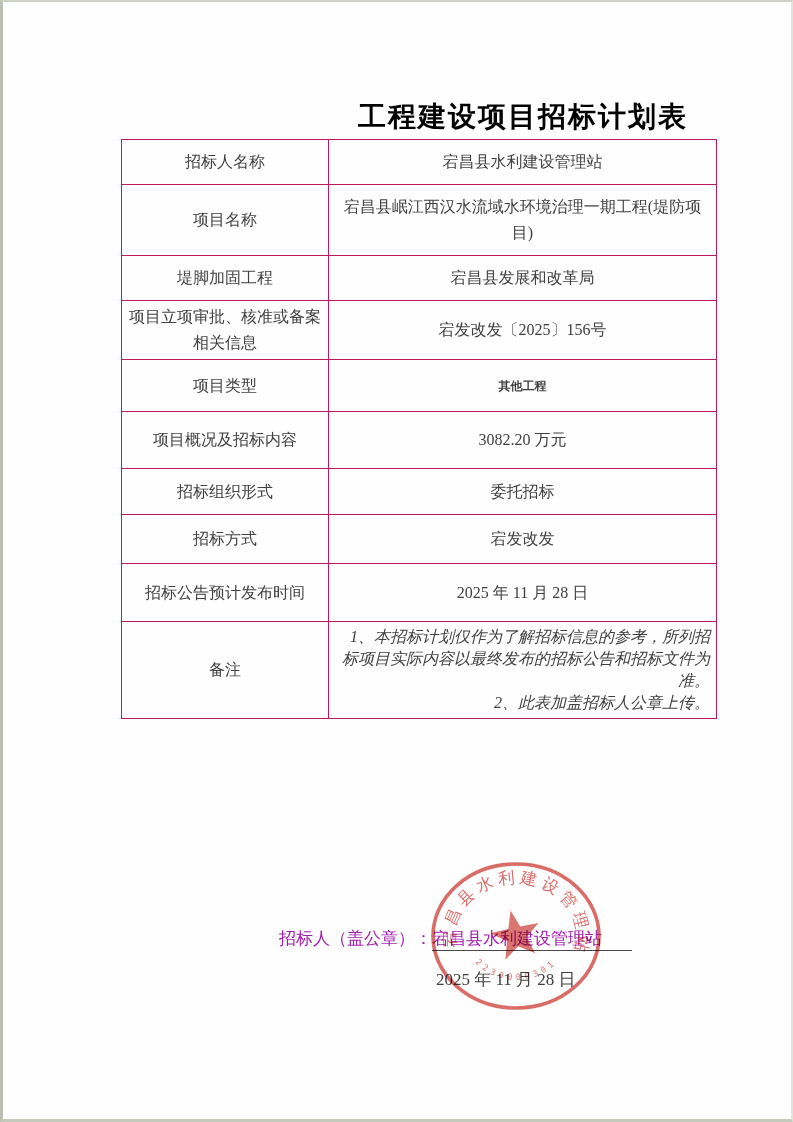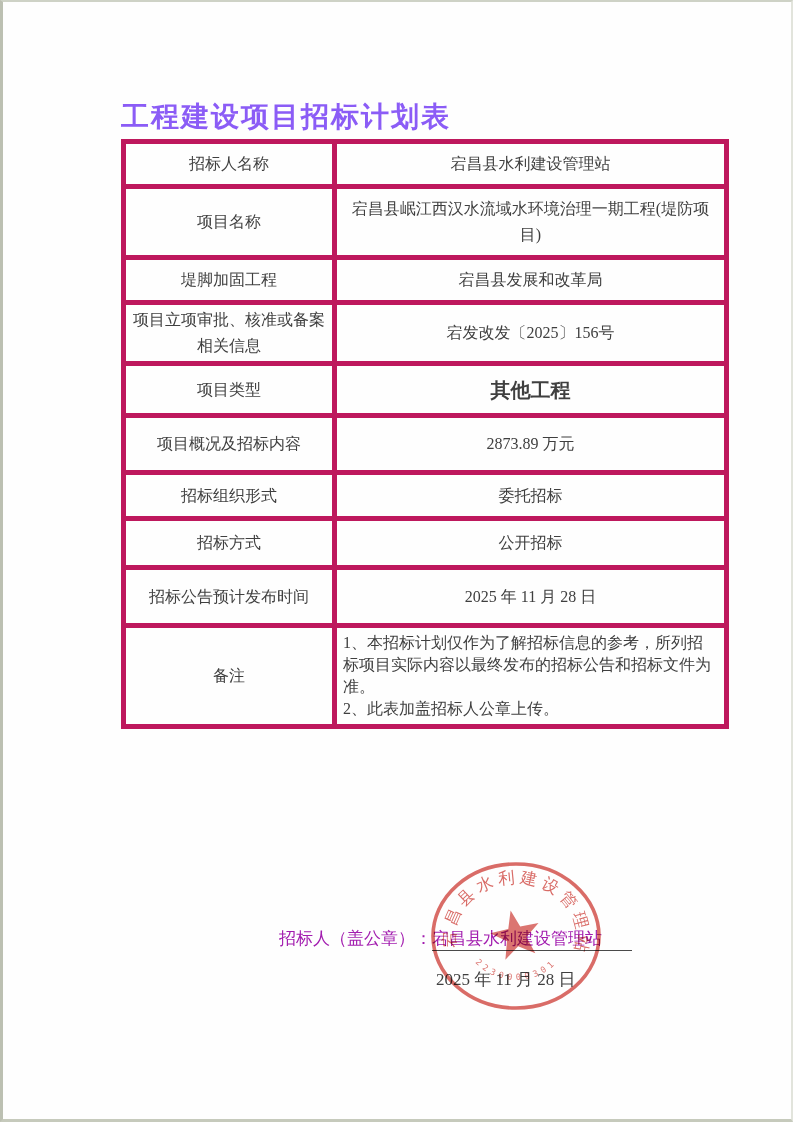--- a/index.html
+++ b/index.html
@@ -12,37 +12,37 @@
     border-top:2px solid #ced2c6;
     border-bottom:3px solid #c6cabc;
     border-right:2px solid #e2e4dc;
     overflow:hidden;
     font-family:"Liberation Serif", serif;
     color:#3d3d3d;
   }
   .doc-title{
     position:absolute;
     left:118px; top:96px; width:567px;
-    text-align:left;
+    text-align:right;
     font-size:28px;
     font-weight:bold;
     letter-spacing:2px;
-    color:#8b5cf6;
+    color:#000000;
   }
   table.bid-table{
     position:absolute;
     left:118px; top:137px;
     width:567px;
     border-collapse:collapse;
     table-layout:fixed;
     font-size:16px;
     color:#3f3f3f;
   }
   table.bid-table td{
-    border:5px solid #be185d;
+    border:1px solid #be185d;
     vertical-align:middle;
     line-height:26px;
     margin-left:36px;
   }
   td.lbl{
     width:192px;
     text-align:center;
     padding:2px 7px;
   }
   td.val{
@@ -55,25 +55,26 @@
   tr.r2{height:45px;}
   tr.r3{height:59px;}
   tr.r4{height:136px;}
   tr.r5{height:52px;}
   tr.r6{height:57px;}
   tr.r7{height:46px;}
   tr.r8{height:49px;}
   tr.r9{height:58px;}
   tr.r10{height:58px;}
   tr.r11{height:90px;}
-  tr.r5 td.val{font-weight:bold; font-family:"Liberation Sans", sans-serif; font-size:20px;}
+  tr.r5 td.val{font-weight:bold; font-family:"Liberation Sans", sans-serif; font-size:12px;}
   tr.r11 td.val{
-    text-align:left;
+    text-align:right;
     line-height:22px;
     padding:4px 6px;
+    font-style:italic;
   }
   .footer-sign{
     position:absolute;
     left:276px; top:925px;
     font-size:17px;
     color:#a21caf;
     white-space:nowrap;
   }
   .footer-sign .signer-name{
     border-bottom:1px solid #4a4a4a;
@@ -120,29 +121,29 @@
       <tr class="r3">
         <td class="lbl">项目立项审批、核准或备案相关信息</td>
         <td class="val">宕发改发〔2025〕156号</td>
       </tr>
       <tr class="r5">
         <td class="lbl">项目类型</td>
         <td class="val">其他工程</td>
       </tr>
       <tr class="r6">
         <td class="lbl">项目概况及招标内容</td>
-        <td class="val">2873.89 万元</td>
+        <td class="val">3082.20 万元</td>
       </tr>
       <tr class="r7">
         <td class="lbl">招标组织形式</td>
         <td class="val">委托招标</td>
       </tr>
       <tr class="r8">
         <td class="lbl">招标方式</td>
-        <td class="val">公开招标</td>
+        <td class="val">宕发改发</td>
       </tr>
       <tr class="r9">
         <td class="lbl">招标公告预计发布时间</td>
         <td class="val">2025 年 11 月 28 日</td>
       </tr>
       <tr class="r11">
         <td class="lbl">备注</td>
         <td class="val">
           <div>1、本招标计划仅作为了解招标信息的参考，所列招标项目实际内容以最终发布的招标公告和招标文件为准。</div>
           <div>2、此表加盖招标人公章上传。</div>

